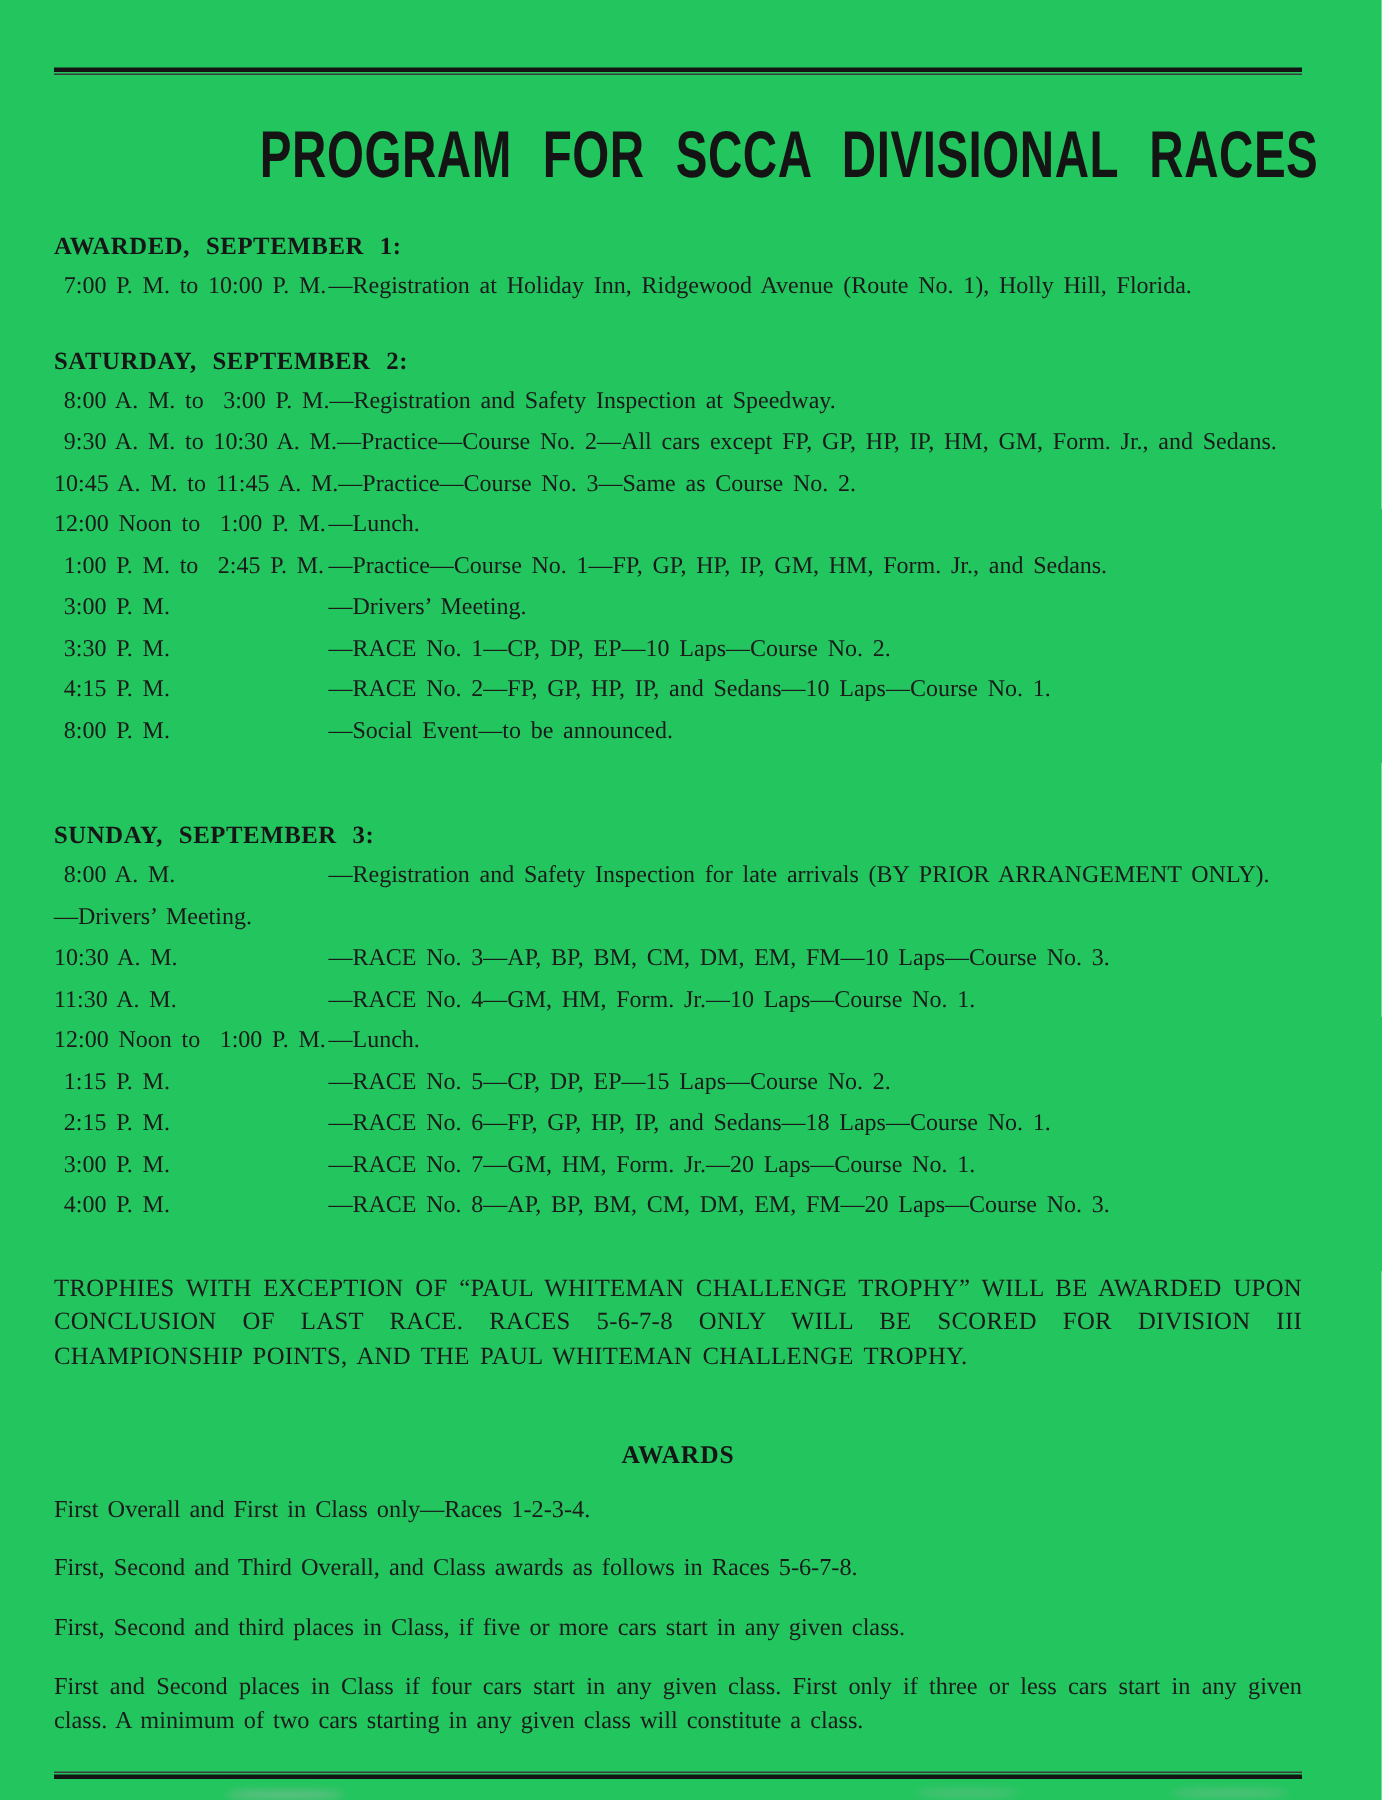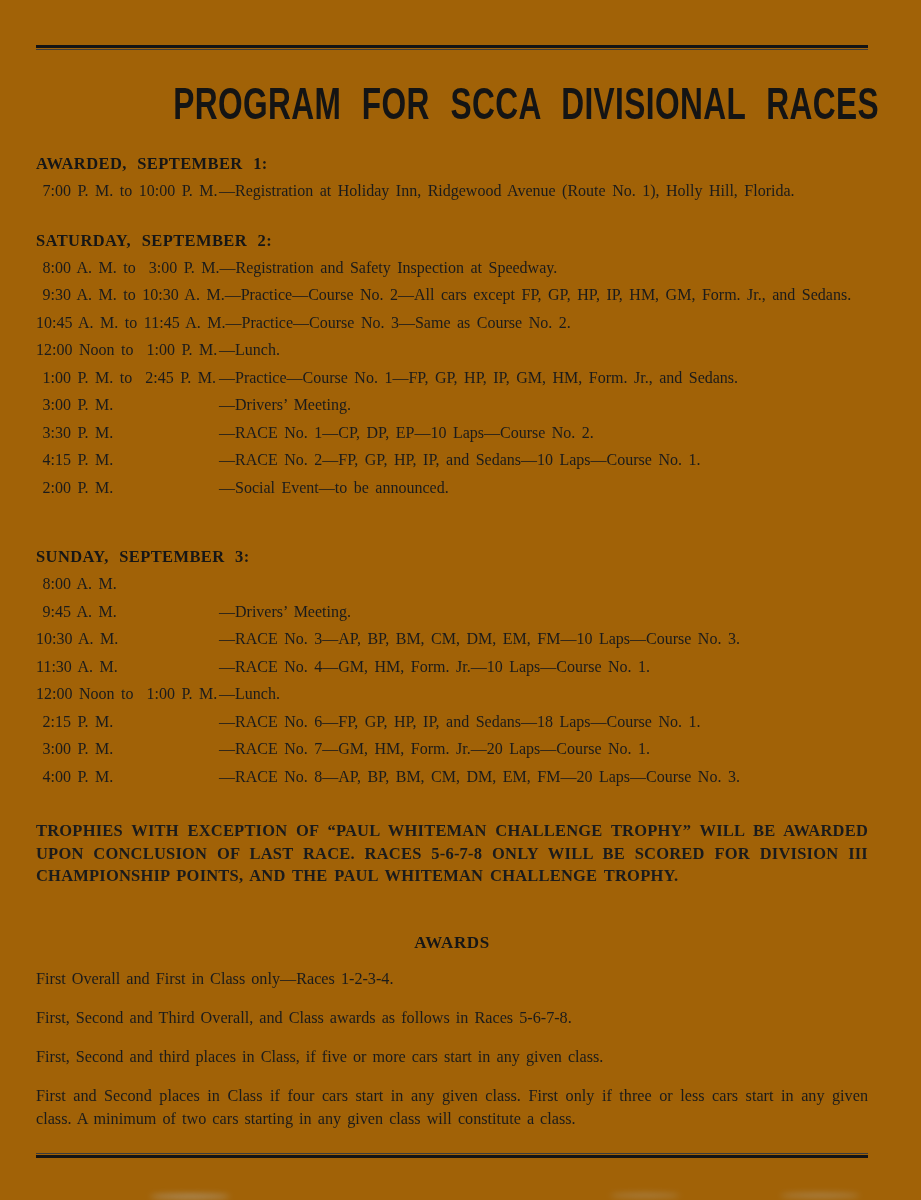--- a/index.html
+++ b/index.html
@@ -4,21 +4,21 @@
 <style>
   html,body{margin:0;padding:0;}
   body{
     width:921px;height:1200px;
     background:#ffffff;
     font-family:"Liberation Serif","DejaVu Serif",serif;
   }
   .page{
     position:relative;
     width:921px;height:1200px;
-    background:#a16207;
+    background:#22c55e;
     color:#1b1b1b;
     overflow:hidden;
   }
   .content{ padding:0 53px 0 36px; }
 
   
   .rule-top{ margin-top:45px; }
   .rule-top .thick{ height:3px;background:#141414; }
   .rule-top .thin{ height:1px;background:#3c3c3c;margin-top:1px; }
   .rule-bottom{ margin-top:22px; }
@@ -69,21 +69,20 @@
   .desc .b{ font-weight:400; }
 
   
   .trophies{
     margin-top:30px;
     font-size:16.5px;
     line-height:22.5px;
     text-align:justify;
     word-spacing:2.5px;
     letter-spacing:0.2px;
-    font-weight:bold;
   }
 
   
   .awards-heading{
     margin-top:46px;
     text-align:center;
     font-weight:700;
     font-size:17px;
     letter-spacing:0.6px;
     line-height:18px;
@@ -162,44 +161,48 @@
           </div>
           <div class="schedule-row">
             <span class="time"> 3:30 P. M.</span>
             <span class="desc"><span>—RACE No. 1—CP, DP, EP—10 Laps—Course No. 2.</span></span>
           </div>
           <div class="schedule-row">
             <span class="time"> 4:15 P. M.</span>
             <span class="desc"><span>—RACE No. 2—FP, GP, HP, IP, and Sedans—10 Laps—Course No. 1.</span></span>
           </div>
           <div class="schedule-row">
-            <span class="time"> 2:00 P. M.</span>
+            <span class="time"> 8:00 P. M.</span>
             <span class="desc"><span>—Social Event—to be announced.</span></span>
           </div>
         </section>
         <section class="schedule-section">
           <div class="day-heading">SUNDAY, SEPTEMBER 3:</div>
           <div class="schedule-row">
             <span class="time"> 8:00 A. M.</span>
-          </div>
-          <div class="schedule-row">
-            <span class="time"> 9:45 A. M.</span>
+            <span class="desc"><span>—Registration and Safety Inspection for late arrivals (BY PRIOR ARRANGEMENT ONLY).</span></span>
+          </div>
+          <div class="schedule-row">
             <span class="desc"><span>—Drivers’ Meeting.</span></span>
           </div>
           <div class="schedule-row">
             <span class="time">10:30 A. M.</span>
             <span class="desc"><span>—RACE No. 3—AP, BP, BM, CM, DM, EM, FM—10 Laps—Course No. 3.</span></span>
           </div>
           <div class="schedule-row">
             <span class="time">11:30 A. M.</span>
             <span class="desc"><span>—RACE No. 4—GM, HM, Form. Jr.—10 Laps—Course No. 1.</span></span>
           </div>
           <div class="schedule-row">
             <span class="time">12:00 Noon to  1:00 P. M.</span>
             <span class="desc"><span>—Lunch.</span></span>
+          </div>
+          <div class="schedule-row">
+            <span class="time"> 1:15 P. M.</span>
+            <span class="desc"><span>—RACE No. 5—CP, DP, EP—15 Laps—Course No. 2.</span></span>
           </div>
           <div class="schedule-row">
             <span class="time"> 2:15 P. M.</span>
             <span class="desc"><span>—RACE No. 6—FP, GP, HP, IP, and Sedans—18 Laps—Course No. 1.</span></span>
           </div>
           <div class="schedule-row">
             <span class="time"> 3:00 P. M.</span>
             <span class="desc"><span>—RACE No. 7—GM, HM, Form. Jr.—20 Laps—Course No. 1.</span></span>
           </div>
           <div class="schedule-row">

